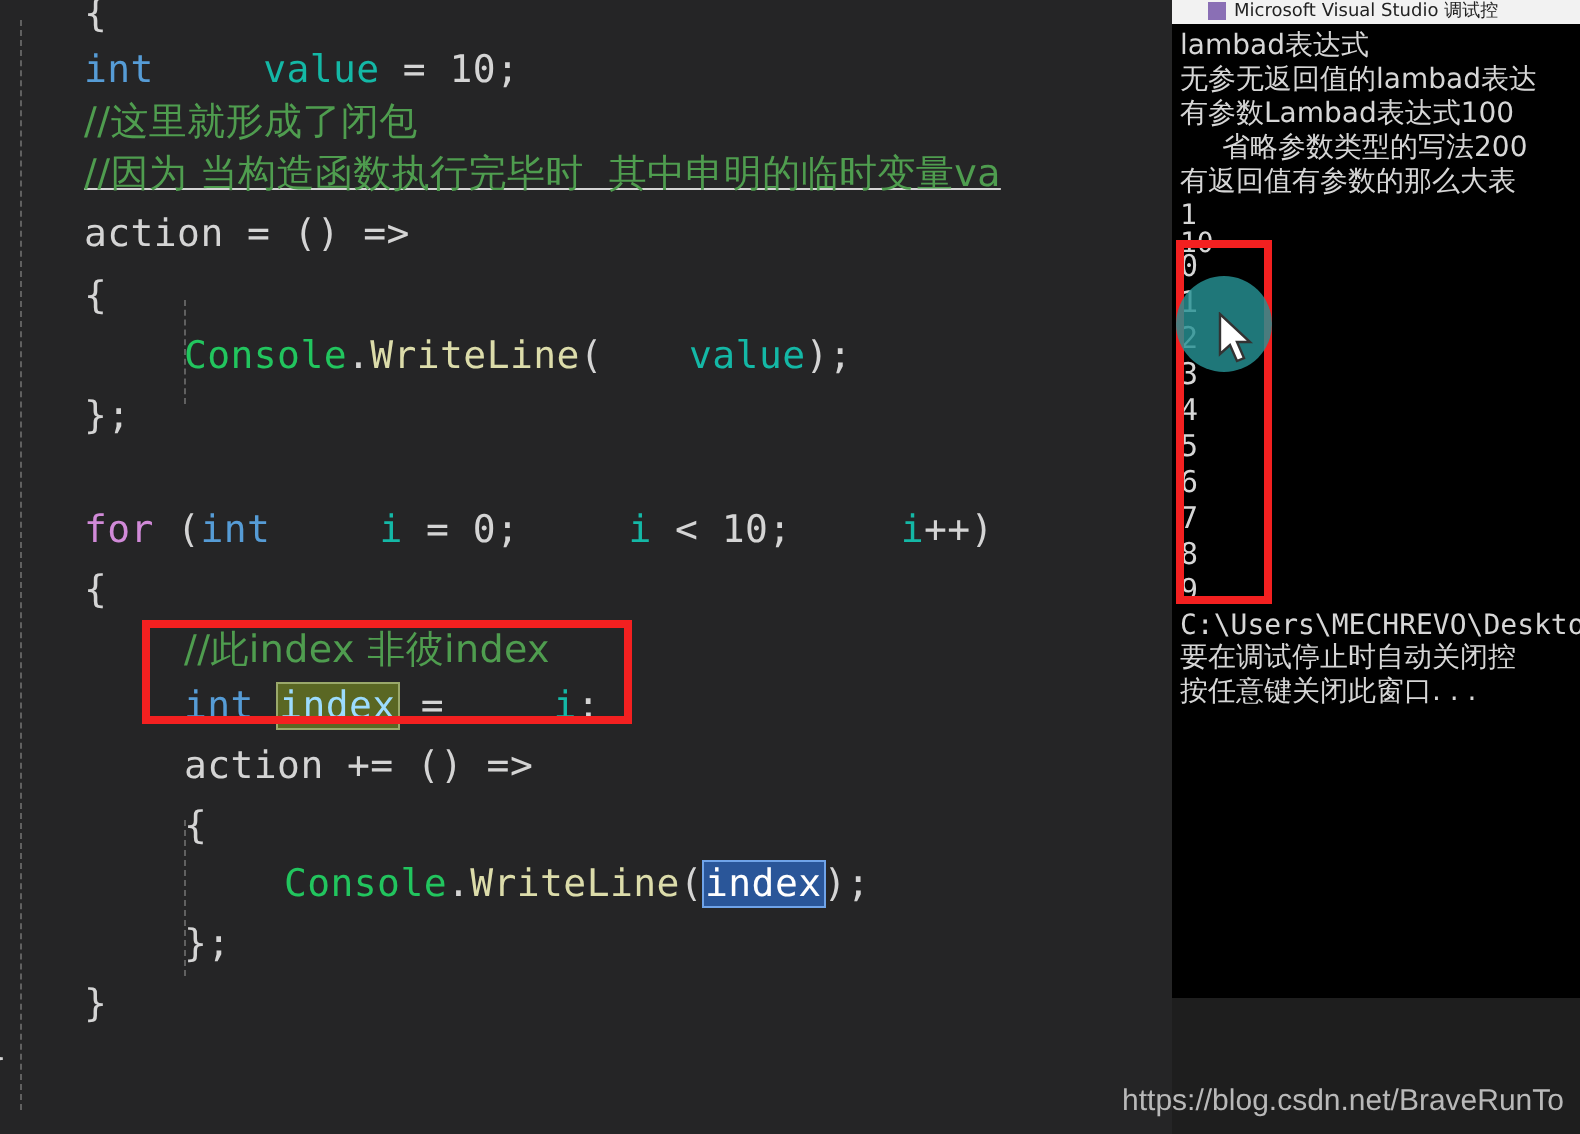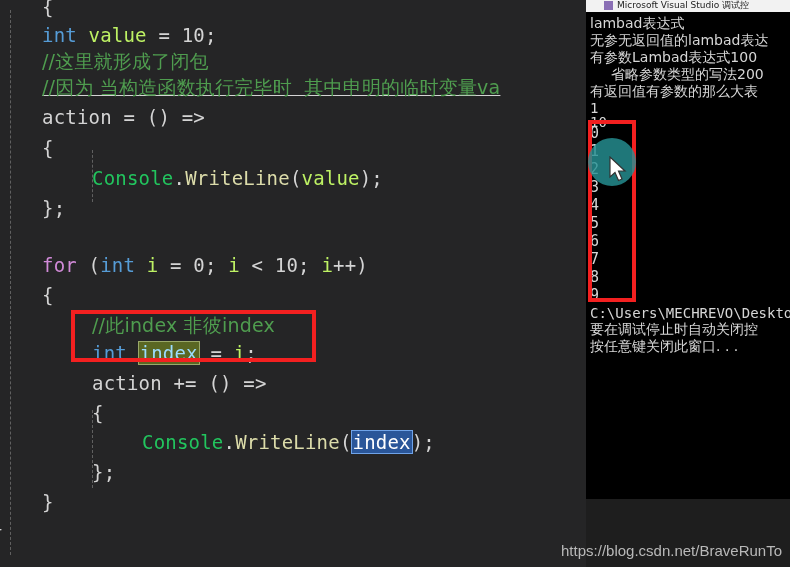--- a/index.html
+++ b/index.html
@@ -33,21 +33,21 @@
     font-size: 19px;
     line-height: 30px;
     letter-spacing: 0.2px;
     color: #d4d4d4;
   }
 
   .tok-kw      { color: #569cd6; }   
   .tok-ctrl    { color: #d18ad8; }   
   .tok-type    { color: #22c55e; }   
   .tok-method  { color: #dcdcaa; }   
-  .tok-var     { color: #bef264; }   
+  .tok-var     { color: #14b8a6; margin-left: 43px; }   
   .tok-num     { color: #d4d4d4; }
   .tok-plain   { color: #d4d4d4; }
   .tok-cn      { color: #4f9d4f; font-family: "DejaVu Sans", sans-serif; }
 
   
   .hl-occurrence {
     background: #5a6723;
     outline: 1px solid #9aa86a;
     color: #9cdcfe;
     padding: 0 1px;

